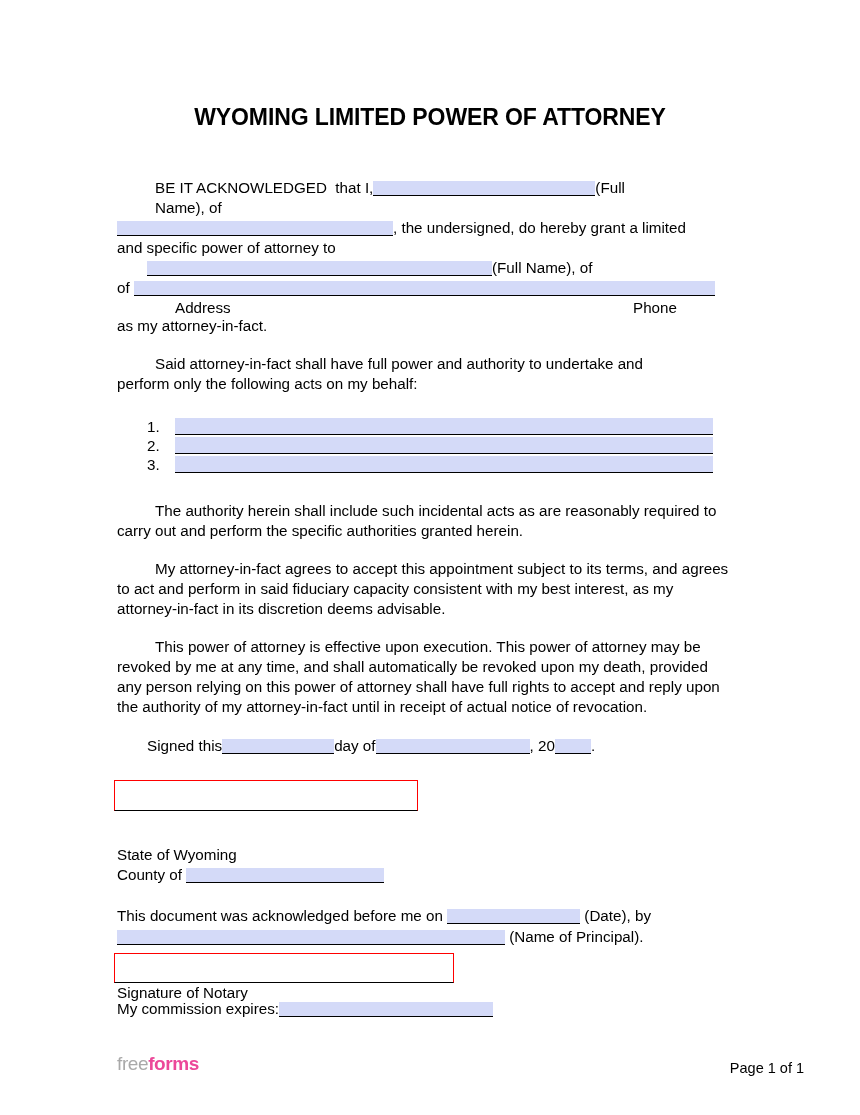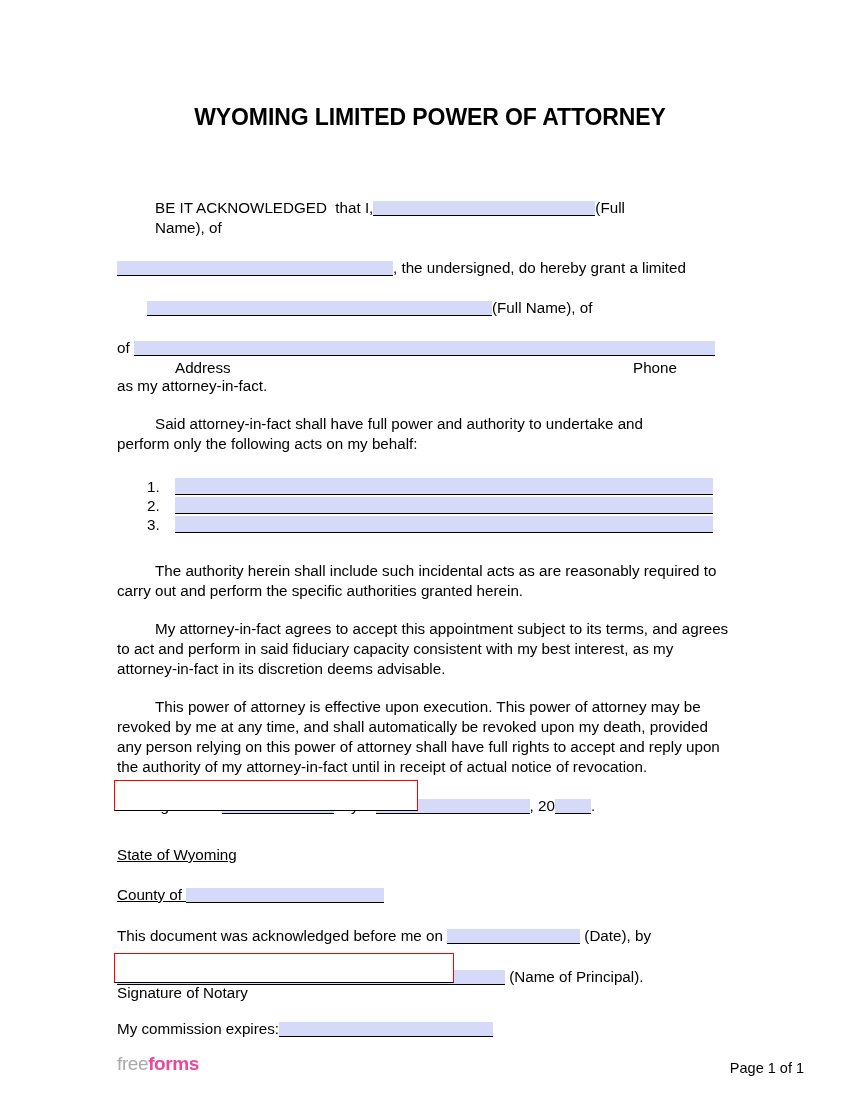--- a/index.html
+++ b/index.html
@@ -71,21 +71,20 @@
     background: #d4daf8;
     border-bottom: 1.4px solid #000000;
     height: 15px;
     vertical-align: -3px;
     box-sizing: border-box;
   }
 
   
   .row {
     white-space: nowrap;
-    margin-top: 20px;
   }
 
   
   .sublabels {
     position: relative;
     height: 18px;
     font-size: 15.2px;
   }
   .sublabel-addr {
     position: absolute;
@@ -142,21 +141,20 @@
     height: 30px;
   }
 
   
   .venue {
     position: absolute;
     left: 117px;
     top: 845px;
     font-size: 15.2px;
     line-height: 20px;
-    text-decoration: underline;
   }
   .ack {
     position: absolute;
     left: 117px;
     top: 905px;
     width: 620px;
     font-size: 15.2px;
     line-height: 21px;
   }
   .notary-labels {
@@ -200,20 +198,23 @@
     </div>
 
     <div class="para">
       <span class="indent"></span><span>Name), of</span>
     </div>
 
     <div class="para row">
       <span class="fld" id="principal-address-field" style="width:276px;"></span><span>, the undersigned, do hereby grant a limited</span>
     </div>
 
+    <div class="para">
+      <span>and specific power of attorney to</span>
+    </div>
 
     <div class="para row">
       <span class="indent-sm"></span><span class="fld" id="agent-name-field" style="width:345px;"></span><span>(Full Name), of</span>
     </div>
 
     <div class="para row">
       <span>of</span>&nbsp;<span class="fld" id="agent-address-field" style="width:581px;"></span>
     </div>
 
     <div class="sublabels">

